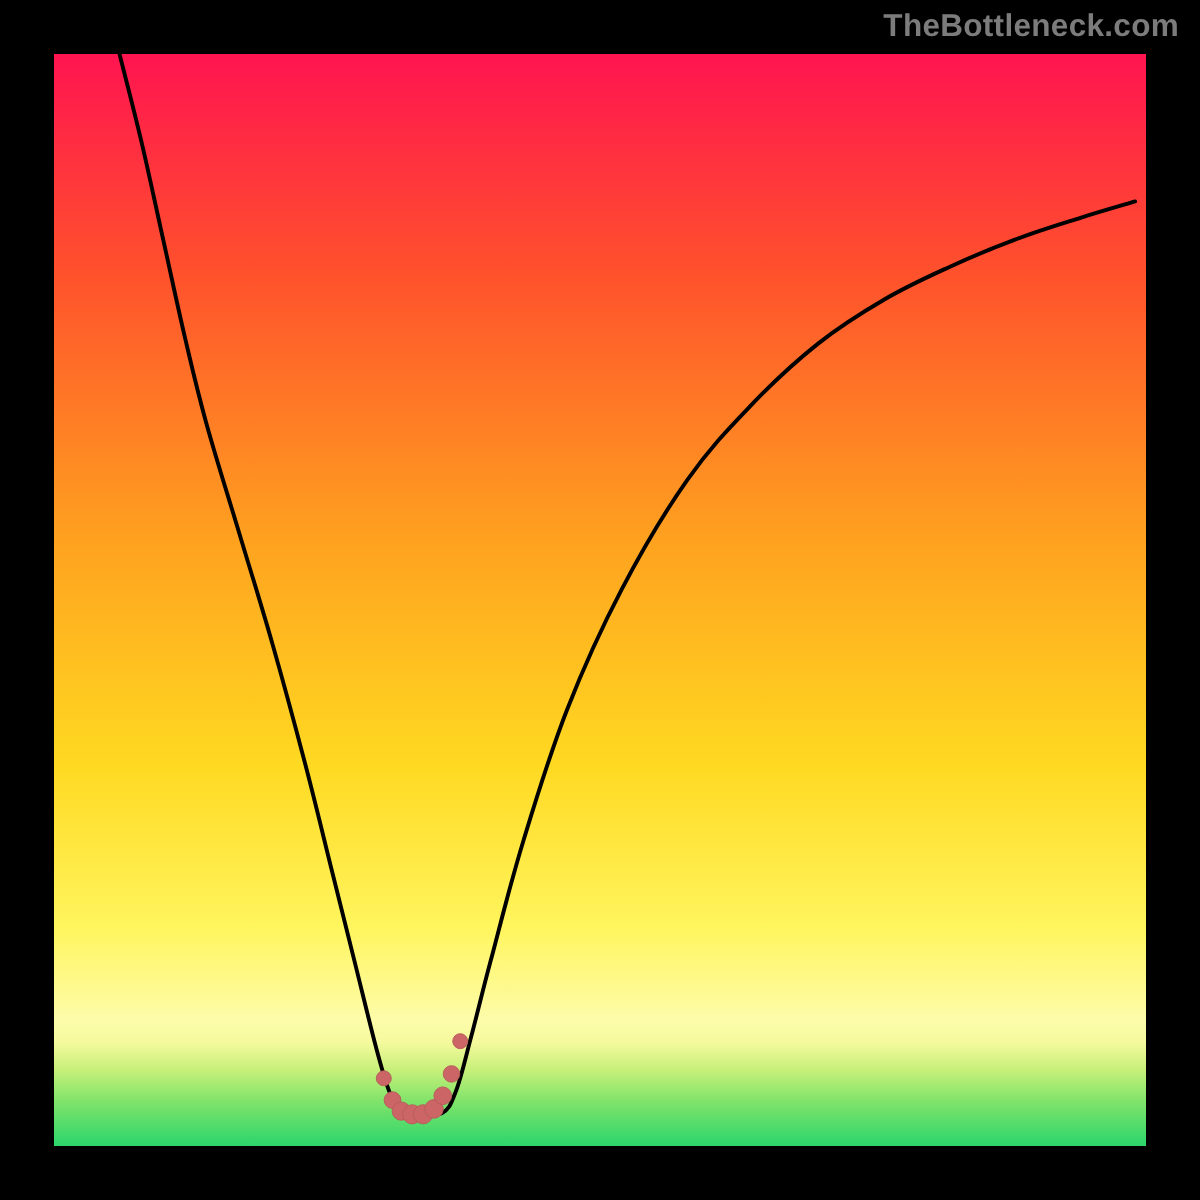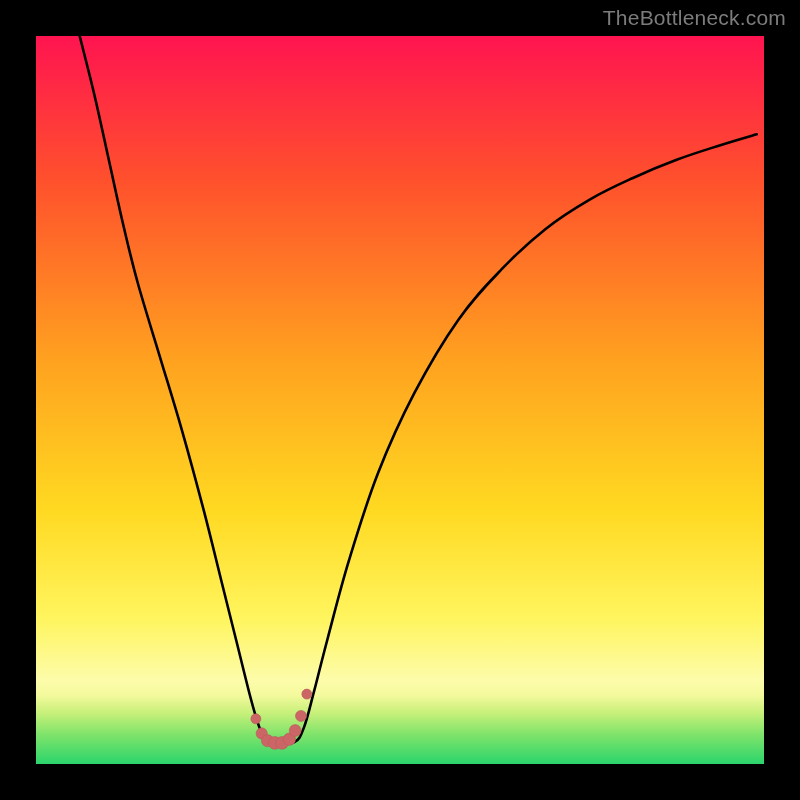--- a/index.html
+++ b/index.html
@@ -16,21 +16,21 @@
     width: 800px;
     height: 800px;
     background: #000;
   }
   .watermark {
     position: absolute;
     top: 6px;
     right: 14px;
     color: #7c7c7c;
     font-size: 21px;
-    font-weight: 400;
+    font-weight: 700;
     letter-spacing: 0.2px;
     z-index: 10;
     user-select: none;
   }
   .plot-wrap {
     position: absolute;
     left: 36px;
     top: 36px;
     width: 728px;
     height: 728px;

